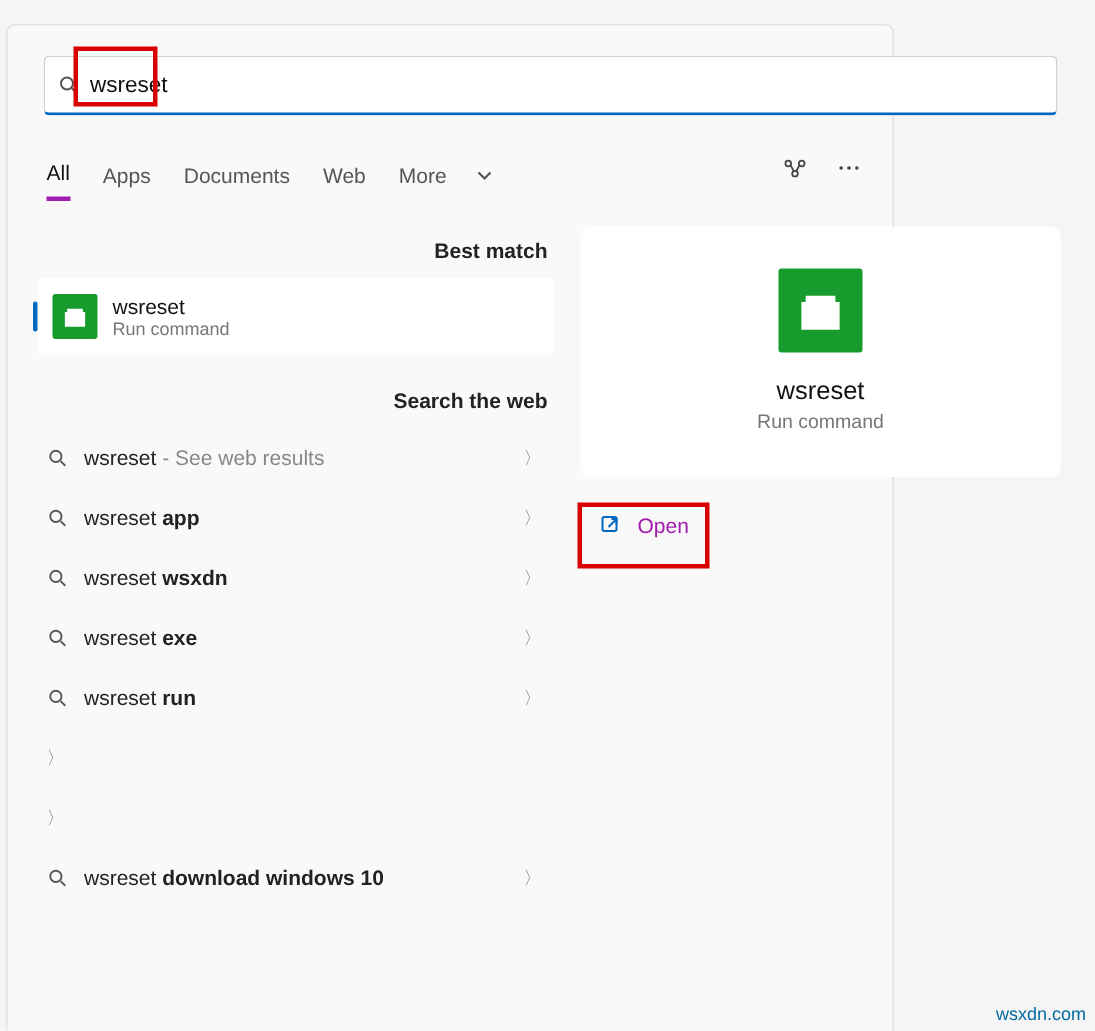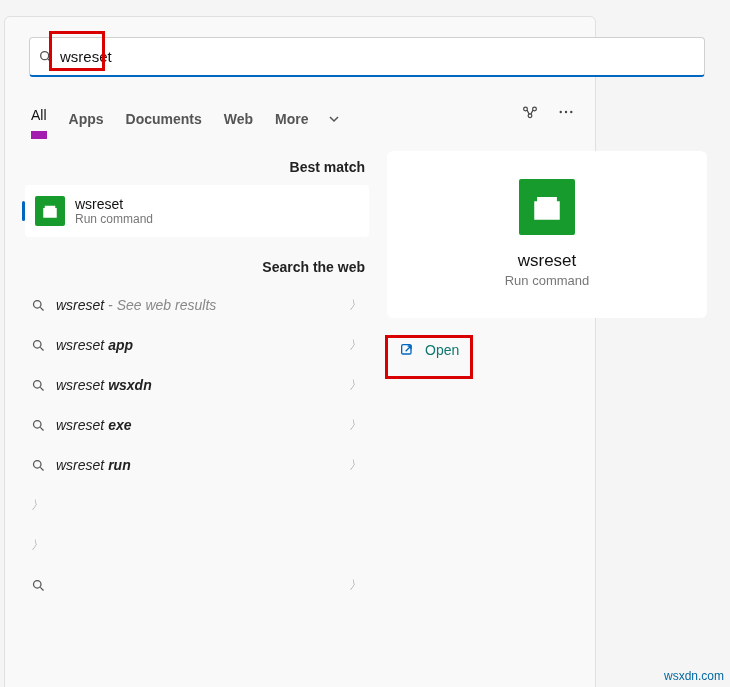--- a/index.html
+++ b/index.html
@@ -6,51 +6,51 @@
   body { width: 730px; height: 687px; background: #f5f5f5; position: relative; overflow: hidden; }
   .window { position: absolute; left: 4px; top: 16px; width: 592px; height: 680px; background: #f9f9f9; border: 1px solid #e0e0e0; border-radius: 6px; padding-left: 16px; }
   
   .search-row { position: absolute; left: 16px; top: 20px; width: 686px; height: 40px; }
   .search-box { position: absolute; left: 8px; top: 0; width: 676px; height: 40px; background: #fff; border: 1px solid #d0d0d0; border-bottom: 2px solid #0067c0; border-radius: 4px; display: flex; align-items: center; padding-left: 8px; }
   .search-icon-small { width: 16px; height: 16px; margin-right: 6px; }
   .search-input-text { font-size: 15px; color: #111; }
   .red-box-search { position: absolute; left: 44px; top: 14px; width: 56px; height: 40px; border: 3px solid #d80000; pointer-events: none; }
 
   .tabs { position: absolute; left: 26px; top: 86px; display: flex; align-items: center; gap: 22px; font-size: 14px; color: #555; }
-  .tab { padding: 4px 0 8px 0; cursor: pointer; font-weight: bold; }
-  .tab.active { color: #111; border-bottom: 8px solid #a21caf; font-weight: 500; }
+  .tab { padding: 4px 0 8px 0; cursor: pointer; }
+  .tab.active { color: #111; border-bottom: 3px solid #a21caf; font-weight: 500; }
   .tab.more { display:flex; align-items:center; gap:20px;}
   .top-icons { position: absolute; right: 20px; top: 86px; display: flex; align-items: center; gap: 18px; color: #444; }
   .top-icons span { font-size: 16px; cursor: pointer; }
 
   .left-col { position: absolute; left: 20px; top: 134px; width: 344px; }
   .section-heading { font-size: 14px; font-weight: 600; color: #222; margin: 8px 4px 10px 4px; text-align: right; }
   
   .best-item { display: flex; align-items: center; background: #fff; border-radius: 4px; padding: 8px 10px; position: relative; height: 52px; }
   .best-item::before { content:""; position:absolute; left:-3px; top:16px; width:3px; height:20px; background:#0067c0; border-radius:2px;}
   .app-icon { width: 30px; height: 30px; background: #169b2c; display:flex; align-items:center; justify-content:center; margin-right: 10px; border-radius:2px;}
   .app-icon svg { width: 18px; height: 18px; }
   .best-title { font-size: 14px; color: #111; }
   .best-sub { font-size: 12px; color: #777; }
   
-  .web-list { margin-top: 6px; font-style: italic; }
+  .web-list { margin-top: 6px; }
   .web-item { display:flex; align-items:center; justify-content:space-between; padding: 10px 8px 10px 6px; height: 40px; cursor:pointer; border-radius:4px;}
   .web-left { display:flex; align-items:center; gap:10px; font-size:14px; color:#222; }
   .web-left .muted { color:#888; font-weight:400; }
   .web-left .bold { font-weight:600; }
   .chev { color:#888; font-size:12px; }
 
   .right-col { position: absolute; left: 382px; top: 134px; width: 320px; }
   .detail-card { background:#fff; border-radius:6px; padding: 24px 16px 30px 16px; text-align:center; }
   .big-icon { width: 56px; height: 56px; background:#169b2c; margin: 4px auto 16px auto; display:flex; align-items:center; justify-content:center; border-radius:2px;}
   .big-icon svg { width: 34px; height: 34px; }
   .detail-title { font-size: 17px; font-weight: 500; color:#111; margin-bottom:2px;}
   .detail-sub { font-size: 13px; color:#777;}
   
-  .action-row { display:flex; align-items:center; gap:10px; padding: 10px 12px; margin-top: 14px; color:#0f766e; font-size:14px; border-radius:4px; cursor:pointer; }
+  .action-row { display:flex; align-items:center; gap:10px; padding: 10px 12px; margin-top: 14px; color:#a21caf; font-size:14px; border-radius:4px; cursor:pointer; }
   .action-row svg { width:16px; height:16px; }
   .red-box-open { position:absolute; left:380px; top:318px; width:88px; height:44px; border:3px solid #d80000; pointer-events:none;}
 
   .watermark { position:absolute; right:6px; bottom:4px; font-size:12px; color:#0369a1; }
 </style>
 </head>
 <body>
 
 <div class="window">
 
@@ -178,20 +178,21 @@
       <div class="web-item">
         <span class="chev">〉</span>
       </div>
 
       <div class="web-item">
         <div class="web-left">
             <svg width="15" height="15" viewBox="0 0 24 24" fill="none" stroke="#555" stroke-width="2">
               <circle cx="10" cy="10" r="6"></circle>
               <line x1="15" y1="15" x2="20" y2="20"></line>
             </svg>
+            <span><span>wsreset </span><span class="bold">download windows 10</span></span>
           </div>
         <span class="chev">〉</span>
       </div>
 
     </div>
   </div>
 
   <div class="right-col">
     <div class="detail-card">
       <div class="big-icon">

